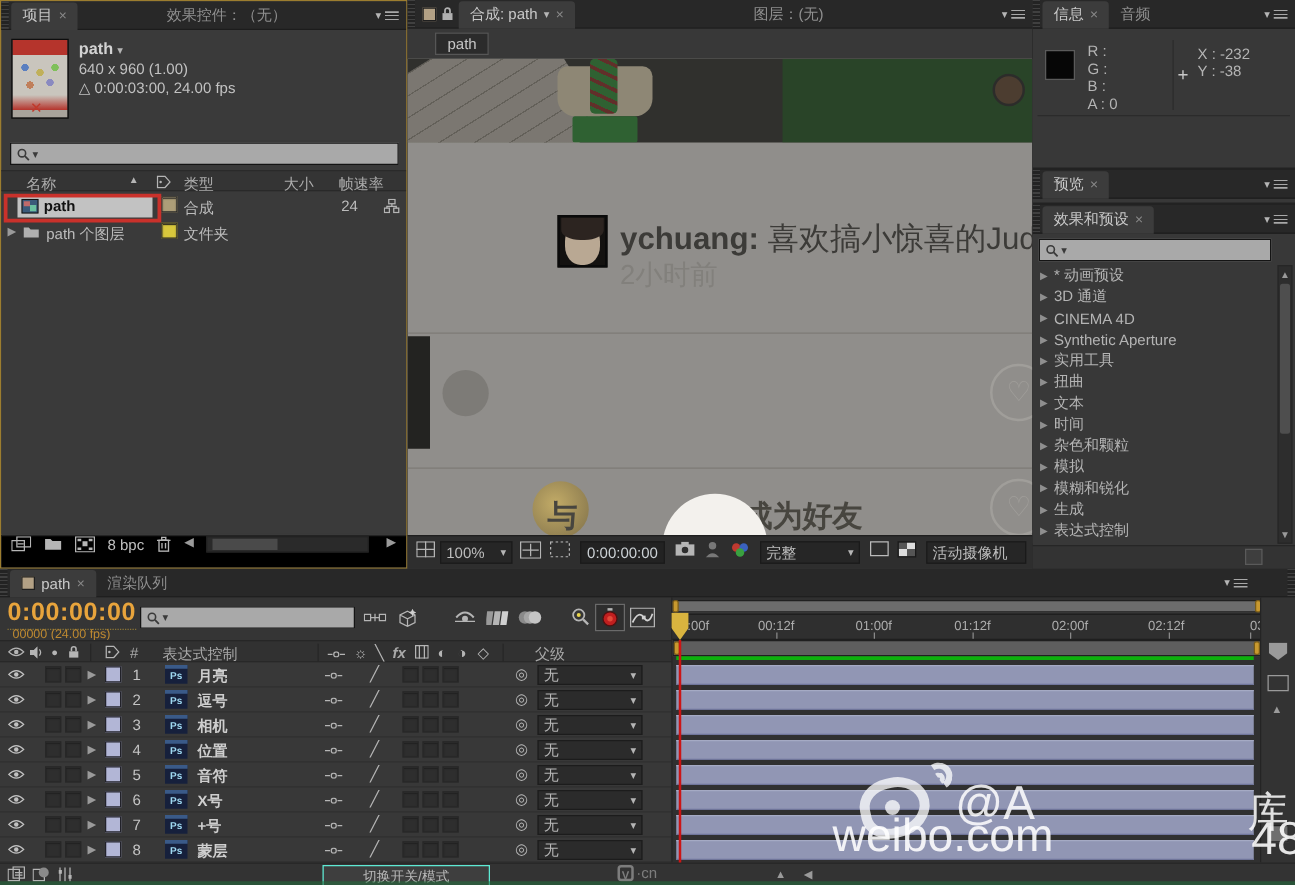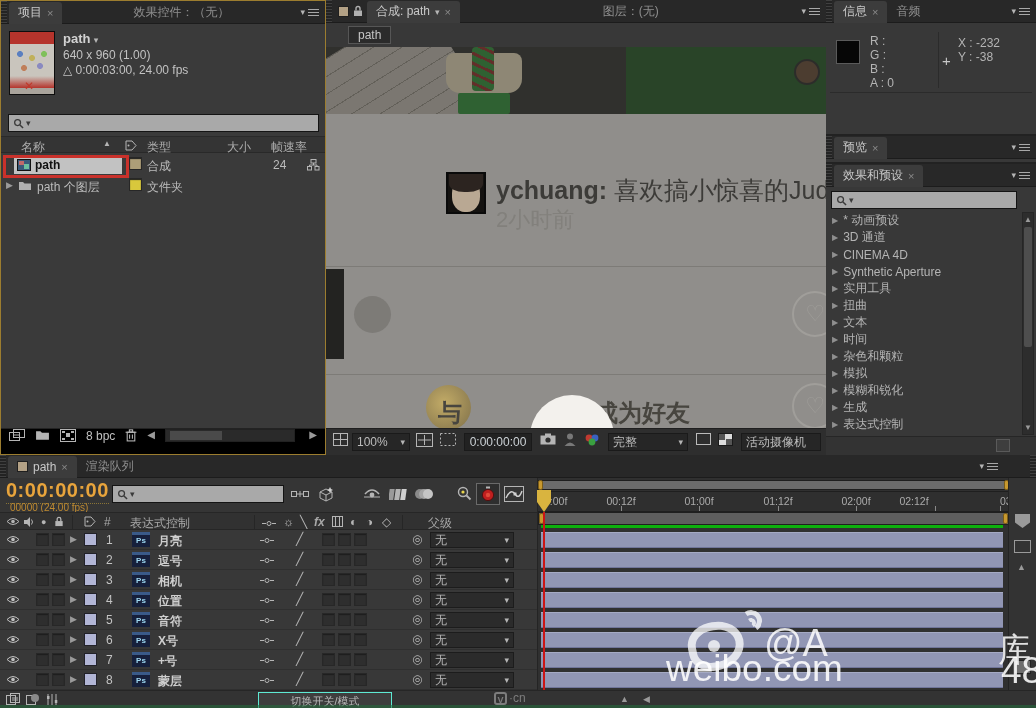--- a/index.html
+++ b/index.html
@@ -621,21 +621,21 @@
     <div id="tl-nav">
       <span class="navh" style="left:-1px"></span>
       <span class="navh" style="right:-1px"></span>
     </div>
     <div id="tl-ruler">
       <span class="rlabel" style="left:6px;transform:none">0:00f</span>
       <span class="rlabel" style="left:83px">00:12f</span>
       <span class="rlabel" style="left:161px">01:00f</span>
       <span class="rlabel" style="left:240px">01:12f</span>
       <span class="rlabel" style="left:318px">02:00f</span>
-      <span class="rlabel" style="left:376px">02:12f</span>
+      <span class="rlabel" style="left:395px">02:12f</span>
       <span class="rlabel" style="left:462px;transform:none">03:0</span>
       <span class="rtick" style="left:83px"></span>
         <span class="rtick" style="left:161px"></span>
       <span class="rtick" style="left:240px"></span>
         <span class="rtick" style="left:318px"></span>
       <span class="rtick" style="left:397px"></span>
         <span class="rtick" style="left:462px"></span>
     </div>
     <div id="tl-work">
       <span class="wah" style="left:0"></span>

